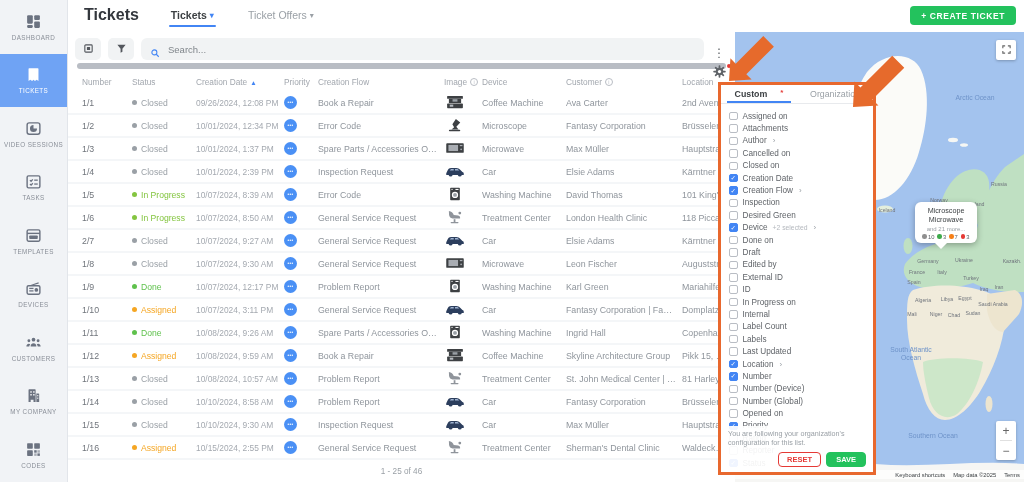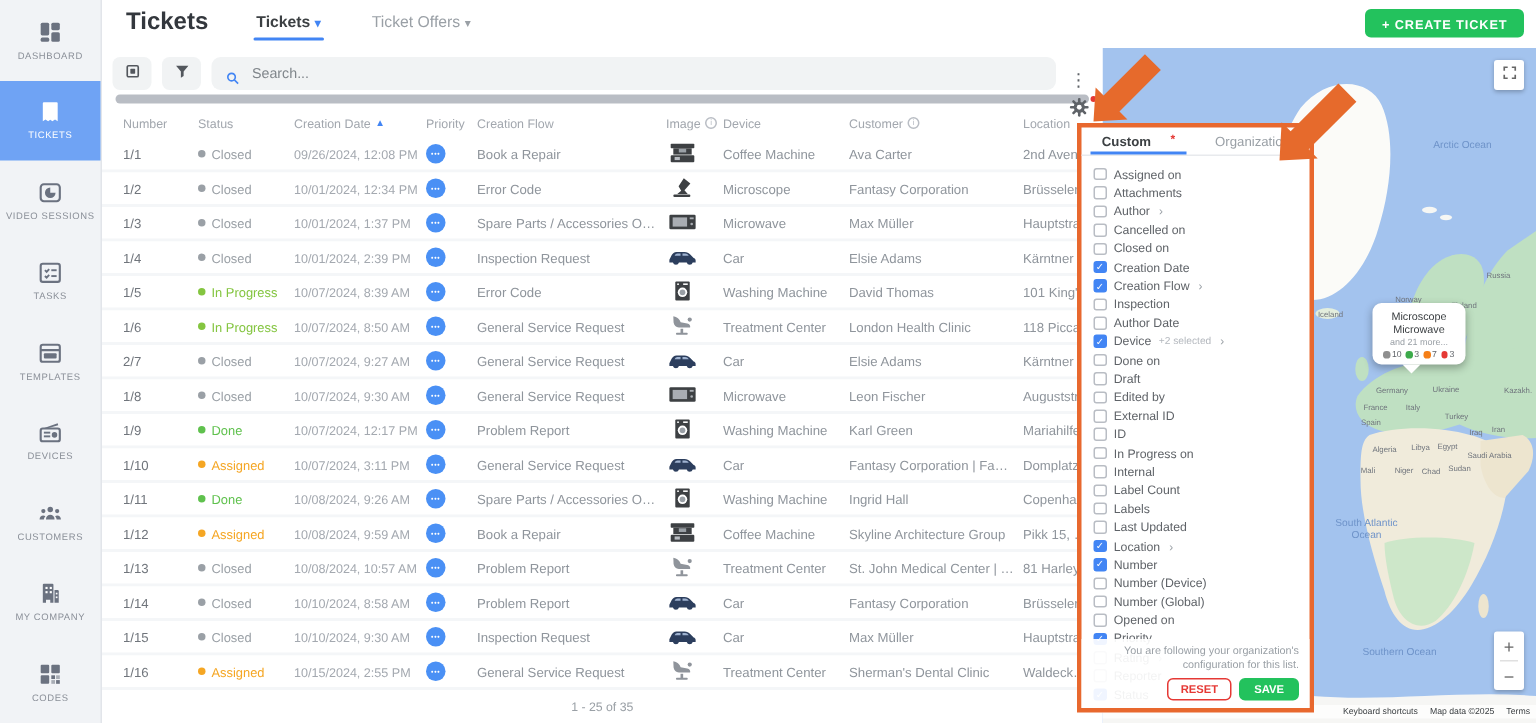--- a/index.html
+++ b/index.html
@@ -89,21 +89,21 @@
   .p-tab.active::after{content:"";position:absolute;left:6px;right:6px;bottom:0;height:2px;background:var(--accent,#4285f4);}
   .p-tab .req{color:#e53935;font-size:8px;margin-top:-4px;}
   #panel-list{flex:1;overflow:hidden;padding:6px 4px 0 8px;position:relative;}
   .p-opt{display:flex;align-items:center;gap:5px;height:12.4px;cursor:pointer;}
   .cb{width:8.5px;height:8.5px;border:1px solid #b9bdc4;border-radius:2px;background:#fff;flex:0 0 auto;display:flex;align-items:center;justify-content:center;font-size:6.5px;color:#fff;}
   .cb.on{background:var(--accent,#4285f4);border-color:var(--accent,#4285f4);}
   .p-opt .p-lbl{font-size:8.2px;color:#5f6368;white-space:nowrap;}
   .p-opt .p-extra{font-size:6.8px;color:#b4b8be;}
   .p-opt .p-chev{font-size:8px;color:#9aa0a6;margin-left:1px;}
   #panel-foot{position:absolute;left:0;right:0;bottom:0;height:46px;background:rgba(255,255,255,.92);padding:3px 7px 5px;display:flex;flex-direction:column;justify-content:space-between;z-index:5;}
-  #panel-notice{font-size:7.2px;color:#9aa0a6;text-align:right;line-height:1.25;}
+  #panel-notice{font-size:7.2px;color:#9aa0a6;line-height:1.25;}
   #panel-btns{display:flex;justify-content:flex-end;gap:5px;}
   #reset-btn{background:#fff;border:1px solid #e53935;color:#e53935;font-size:7.5px;font-weight:bold;border-radius:4px;padding:2px 8px;cursor:pointer;}
   #save-btn{background:var(--green,#23c25d);border:1px solid var(--green,#23c25d);color:#fff;font-size:7.5px;font-weight:bold;border-radius:4px;padding:2px 9px;cursor:pointer;}
 
   
   #arrows{position:absolute;left:0;top:0;z-index:50;pointer-events:none;}
 </style>
 </head>
 <body>
 
@@ -598,21 +598,21 @@
           <div class="c-ell">Treatment Center</div>
           <div class="c-ell">Sherman's Dental Clinic</div>
           <div class="c-ell">Waldecker S…</div>
         </div>
       </div>
     <div id="tfoot">
       <div id="per-page">
         <span>30 per page</span>
           <span class="caret">▾</span>
       </div>
-      <div id="range">1 - 25 of 35</div>
+      <div id="range">1 - 25 of 46</div>
     </div>
   </section>
 
   <section id="map">
     <svg class="land" width="289" height="450" viewBox="0 0 289 450">
       <path d="M118 155 C105 120 112 70 132 40 C150 18 178 20 186 38 C196 60 192 95 184 120 C176 148 158 168 140 168 C128 168 122 163 118 155 Z" fill="#fbfbf8"></path>
       <ellipse cx="150" cy="177" rx="8" ry="3.6" fill="#e3eedd"></ellipse>
       <ellipse cx="218" cy="108" rx="5" ry="2.2" fill="#f6f7f4"></ellipse>
       <ellipse cx="229" cy="113" rx="4" ry="1.8" fill="#f6f7f4"></ellipse>
       <path d="M205 205 C200 185 206 160 220 146 C235 132 252 136 254 150 C256 166 248 185 240 196 C230 208 212 212 205 205 Z" fill="#bfe0c2"></path>
@@ -734,21 +734,21 @@
           <span class="cb on">✓</span>
           <span class="p-lbl">Creation Flow</span>
           <span class="p-chev">›</span>
         </div>
         <div class="p-opt">
           <span class="cb"></span>
           <span class="p-lbl">Inspection</span>
         </div>
         <div class="p-opt">
           <span class="cb"></span>
-          <span class="p-lbl">Author Date</span>
+          <span class="p-lbl">Desired Green</span>
         </div>
         <div class="p-opt">
           <span class="cb on">✓</span>
           <span class="p-lbl">Device</span>
           <span class="p-extra">+2 selected</span>
           <span class="p-chev">›</span>
         </div>
         <div class="p-opt">
           <span class="cb"></span>
           <span class="p-lbl">Done on</span>

